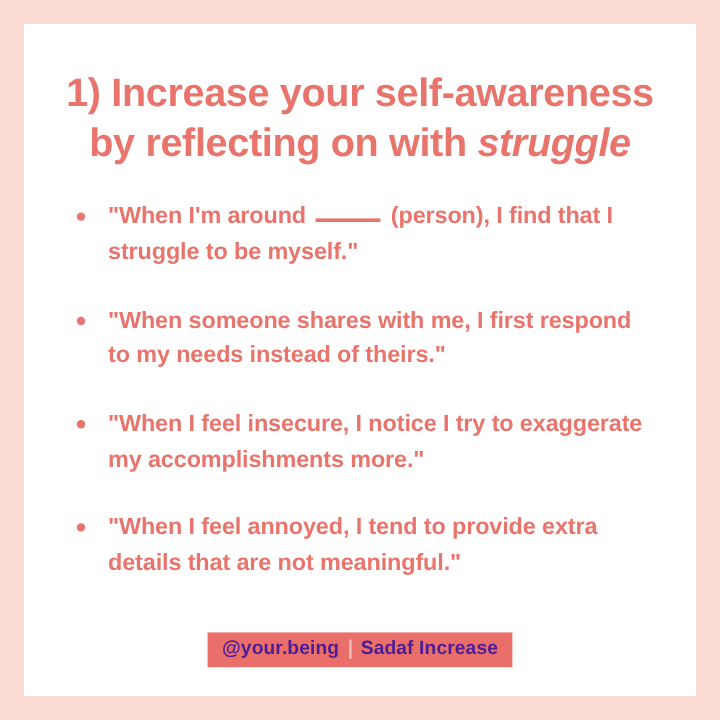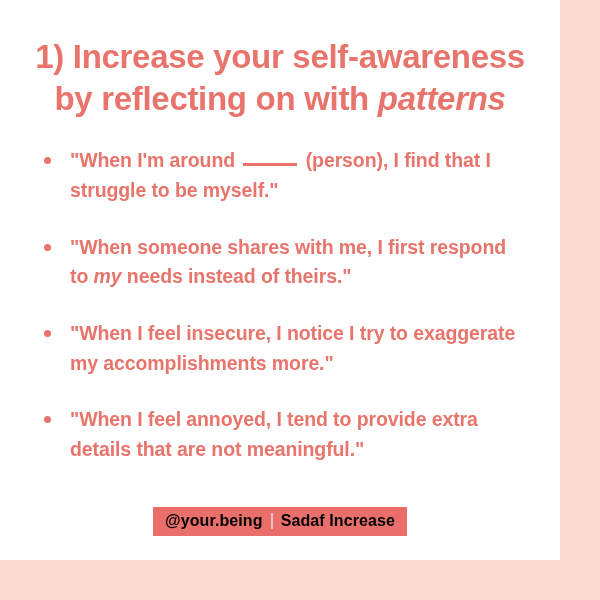--- a/index.html
+++ b/index.html
@@ -13,20 +13,21 @@
     font-family: "Liberation Sans", sans-serif;
     background: #fadcd5;
   }
 
   .poster {
     position: relative;
     width: 600px;
     height: 600px;
     background: #fadcd5;
     box-sizing: border-box;
+    padding: 20px;
   }
 
   .card {
     position: relative;
     width: 560px;
     height: 560px;
     background: #ffffff;
     box-sizing: border-box;
     display: flex;
     flex-direction: column;
@@ -74,21 +75,20 @@
     position: absolute;
     left: 2px;
     top: 11px;
     width: 7px;
     height: 7px;
     border-radius: 50%;
     background: #e8746c;
   }
 
   .bullet-text .em {
-    font-style: italic;
   }
   .bullet-text .blank {
     display: inline-block;
     width: 54px;
     border-bottom: 3px solid #e8746c;
     vertical-align: 1px;
     margin: 0 3px;
   }
 
   .badge-row {
@@ -97,42 +97,42 @@
     justify-content: center;
     align-items: flex-end;
     padding-bottom: 24px;
   }
 
   .badge {
     display: inline-flex;
     align-items: center;
     gap: 8px;
     background: #ea6f6a;
-    color: #000000;
+    color: #4c1d95;
     font-size: 16px;
     font-weight: bold;
     letter-spacing: 0.1px;
     padding: 5px 12px 6px 12px;
   }
   .badge-sep {
     display: inline-block;
     width: 2px;
     height: 16px;
     background: rgba(255,255,255,0.55);
   }
 </style>
 </head>
 <body>
 
 <div class="poster">
   <div class="card">
 
     <h1 class="headline">
       <span class="headline-line">1) Increase your self-awareness</span>
-      <span class="headline-line"><span>by reflecting on with </span><span class="em">patterns</span></span>
+      <span class="headline-line"><span>by reflecting on with </span><span class="em">struggle</span></span>
     </h1>
 
     <ul class="bullet-list">
 
       <li class="bullet-item">
         <span class="bullet-dot"></span>
         <span class="bullet-text"><span>"When I'm around </span><span class="blank"></span><span> (person), I find that I struggle to be myself."</span></span>
       </li>
 
       <li class="bullet-item">

